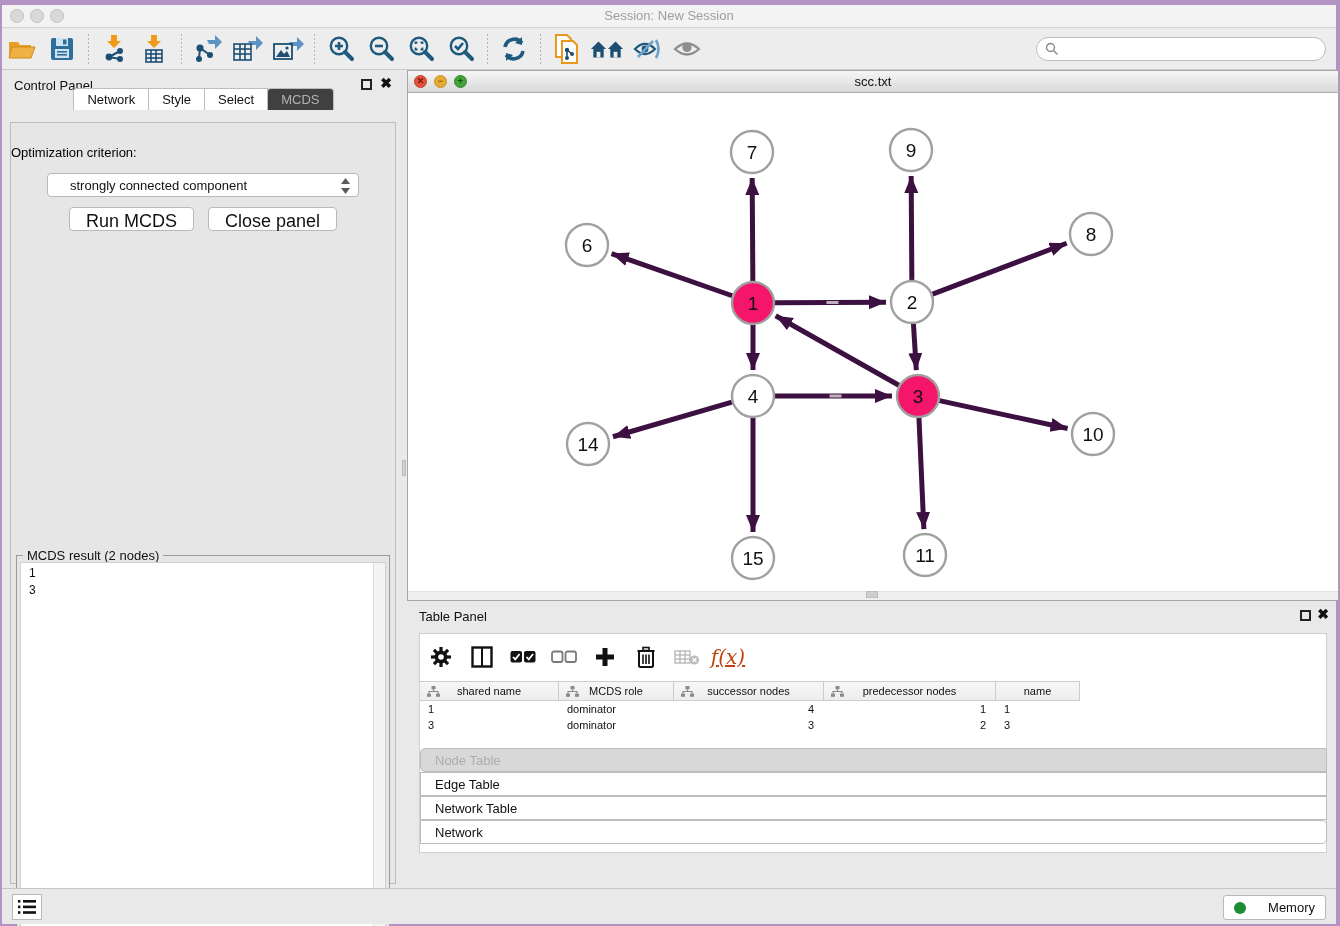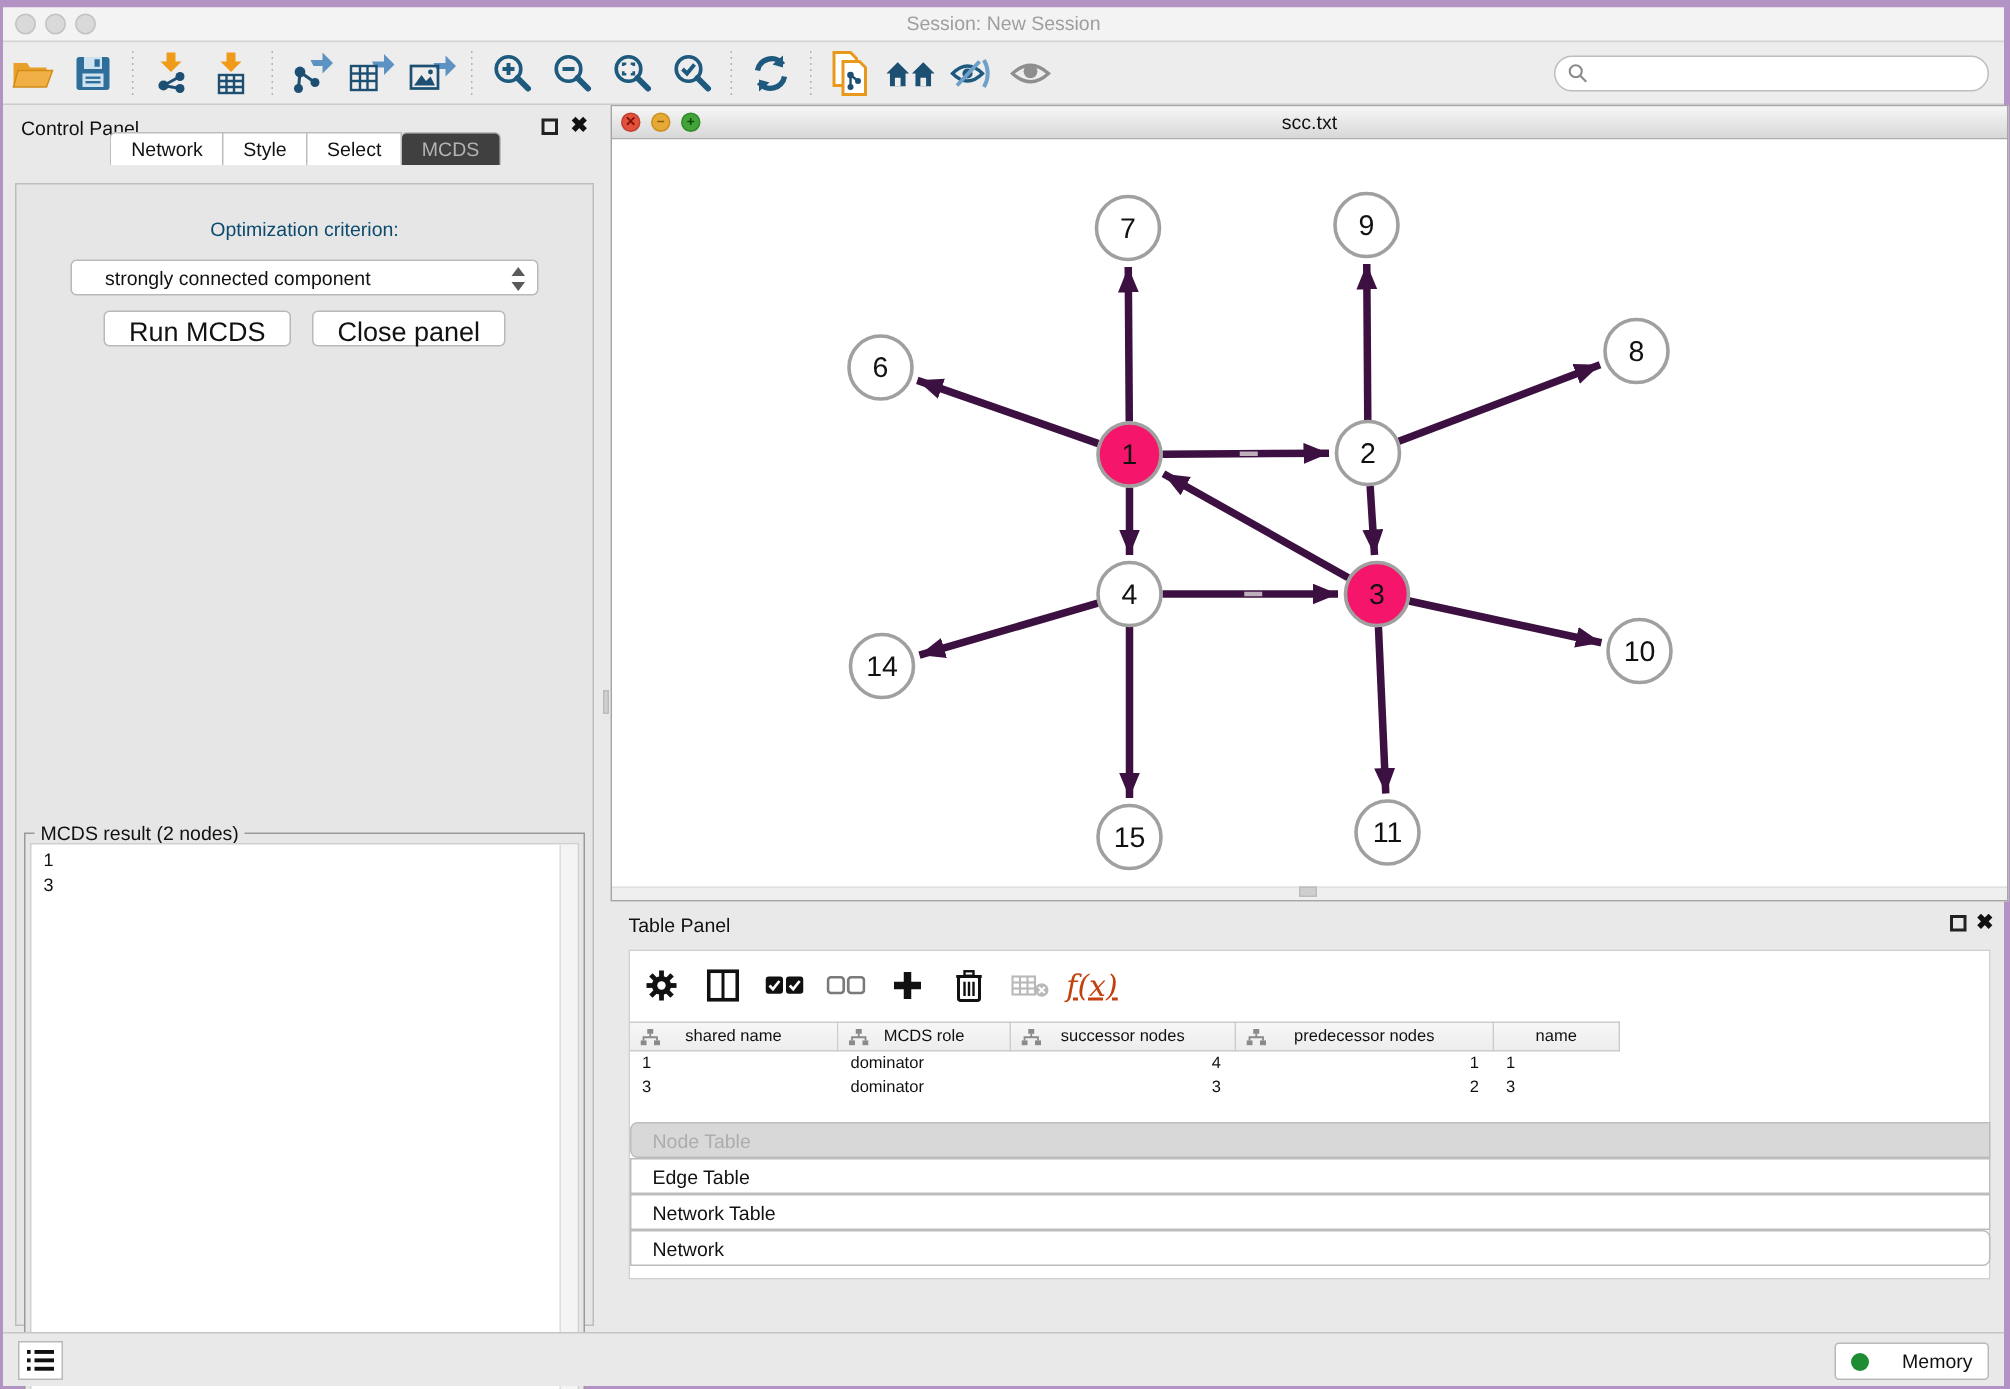--- a/index.html
+++ b/index.html
@@ -56,21 +56,21 @@
     background:#ffffff; color:#111; margin-right:-1px; position:relative; z-index:2;
   }
   .tab:first-child{ border-top-left-radius:4px; }
   .tab.active {
     background:#404040; color:#b3b3b3; border-top-right-radius:4px; border-top-left-radius:4px; z-index:1;
   }
   .cp-content {
     position:absolute; left:8px; top:52px; width:386px; height:762px;
     background:#e6e6e6; border:1px solid #bdbdbd;
   }
-  .opt-label { margin-top:22px; text-align:center; font-size:13px; color:#0c4a6e; }
+  .opt-label { margin-top:22px; text-align:left; font-size:13px; color:#000000; }
   .criterion-select {
     position:absolute; left:36px; top:50px; width:312px; height:24px;
     background:#fff; border:1px solid #b9b9b9; border-radius:4px;
     font-size:13px; color:#111; display:flex; align-items:center; padding-left:22px;
   }
   .select-arrows { position:absolute; right:7px; top:3px; }
   .cp-buttons { position:absolute; left:0; top:84px; width:100%; display:flex; justify-content:center; gap:14px; }
   .btn {
     background:#fff; border:1px solid #b9b9b9; border-radius:4px;
     font-size:18px; color:#111; padding:3px 16px; height:24px;

